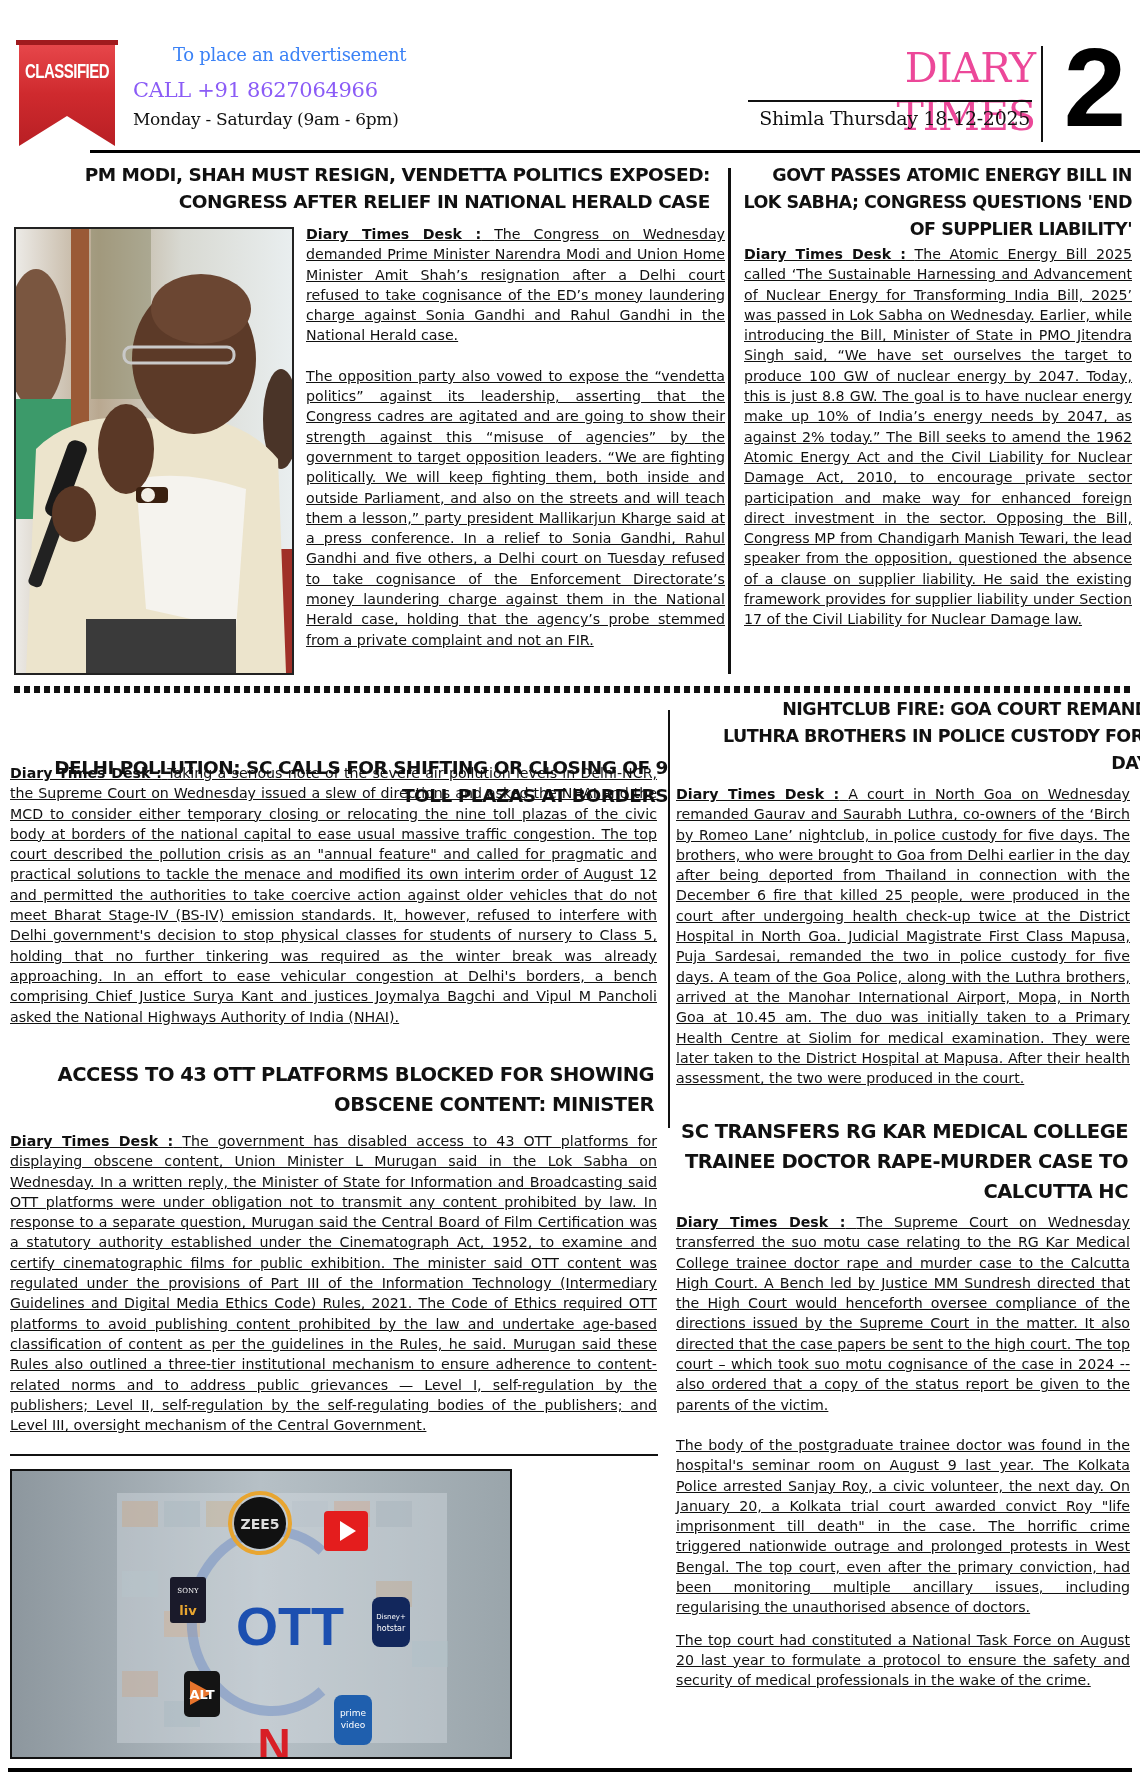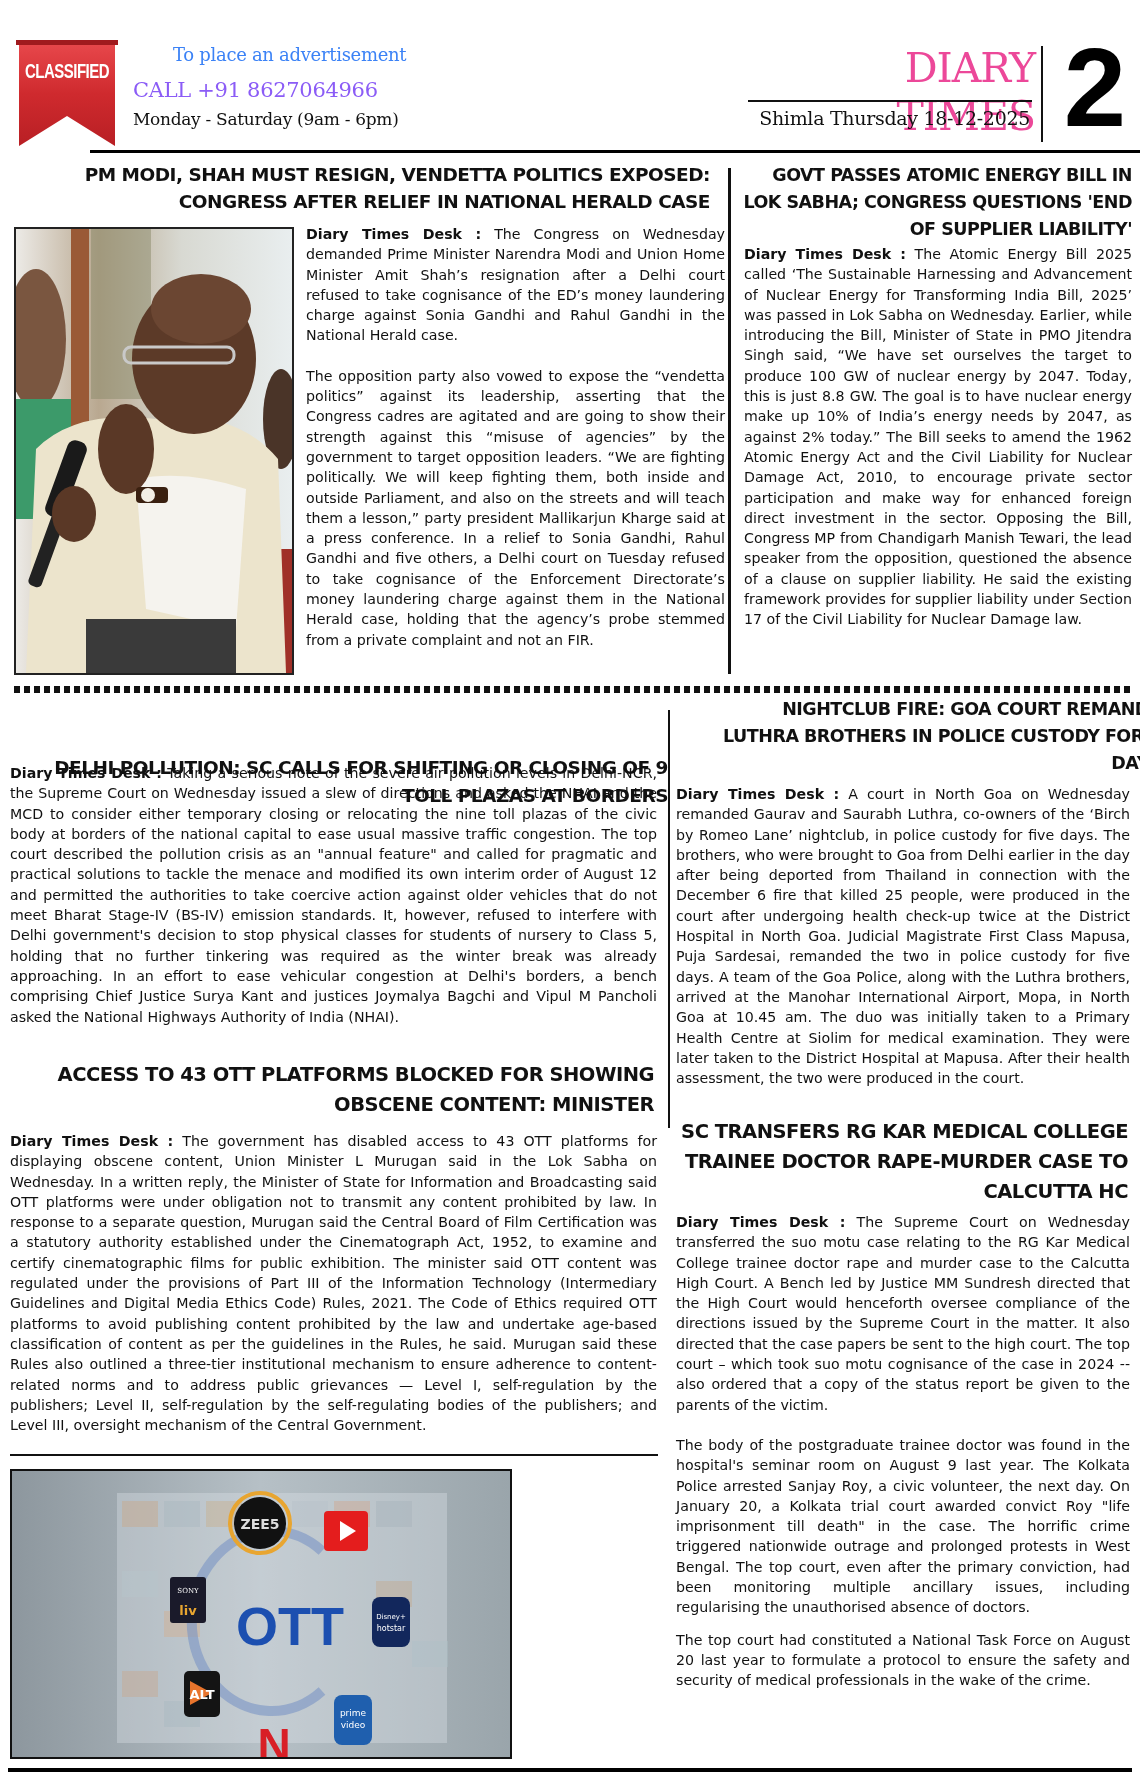--- a/index.html
+++ b/index.html
@@ -17,21 +17,21 @@
   .masthead { left: 760px; top: 44px; width: 275px; text-align: right; font-family: "DejaVu Serif", serif; font-size: 41px; letter-spacing: -1px; color: #ec4899; font-weight: 300; }
   .mast-rule { left: 748px; top: 100px; width: 284px; height: 2px; background: #111; }
   .dateline { left: 740px; top: 107px; width: 290px; text-align: right; font-family: "DejaVu Serif", serif; font-size: 19px; color: #111; letter-spacing: -0.3px; }
   .vrule-head { left: 1041px; top: 46px; width: 2px; height: 96px; background: #111; }
   .page-num { left: 1050px; top: 28px; width: 90px; text-align: center; font-family: "Liberation Sans", sans-serif; font-weight: 900; font-size: 112px; line-height: 120px; color: #000; }
 
   .top-rule { left: 90px; top: 150px; width: 1050px; height: 3px; background: #000; }
 
   
   .headline { font-family: "DejaVu Sans", sans-serif; font-weight: bold; text-align: right; color: #111; letter-spacing: -0.5px; }
-  .body { font-family: "DejaVu Sans", sans-serif; text-align: justify; color: #111; }
+  .body { font-family: "DejaVu Sans", sans-serif; text-align: justify; color: #111; text-decoration: underline; }
   .body b { font-weight: bold; }
   .body p + p { margin-top: 20px; }
 
   
   .h1 { left: 30px; top: 161px; width: 680px; font-size: 18.5px; line-height: 27px; }
   .photo1 { left: 14px; top: 227px; width: 280px; height: 448px; border: 2px solid #222; overflow: hidden; }
   .b1 { left: 306px; top: 224px; width: 419px; font-size: 14.2px; line-height: 20.3px; }
 
   .vrule-1 { left: 728px; top: 168px; width: 3px; height: 506px; background: #111; }
 

